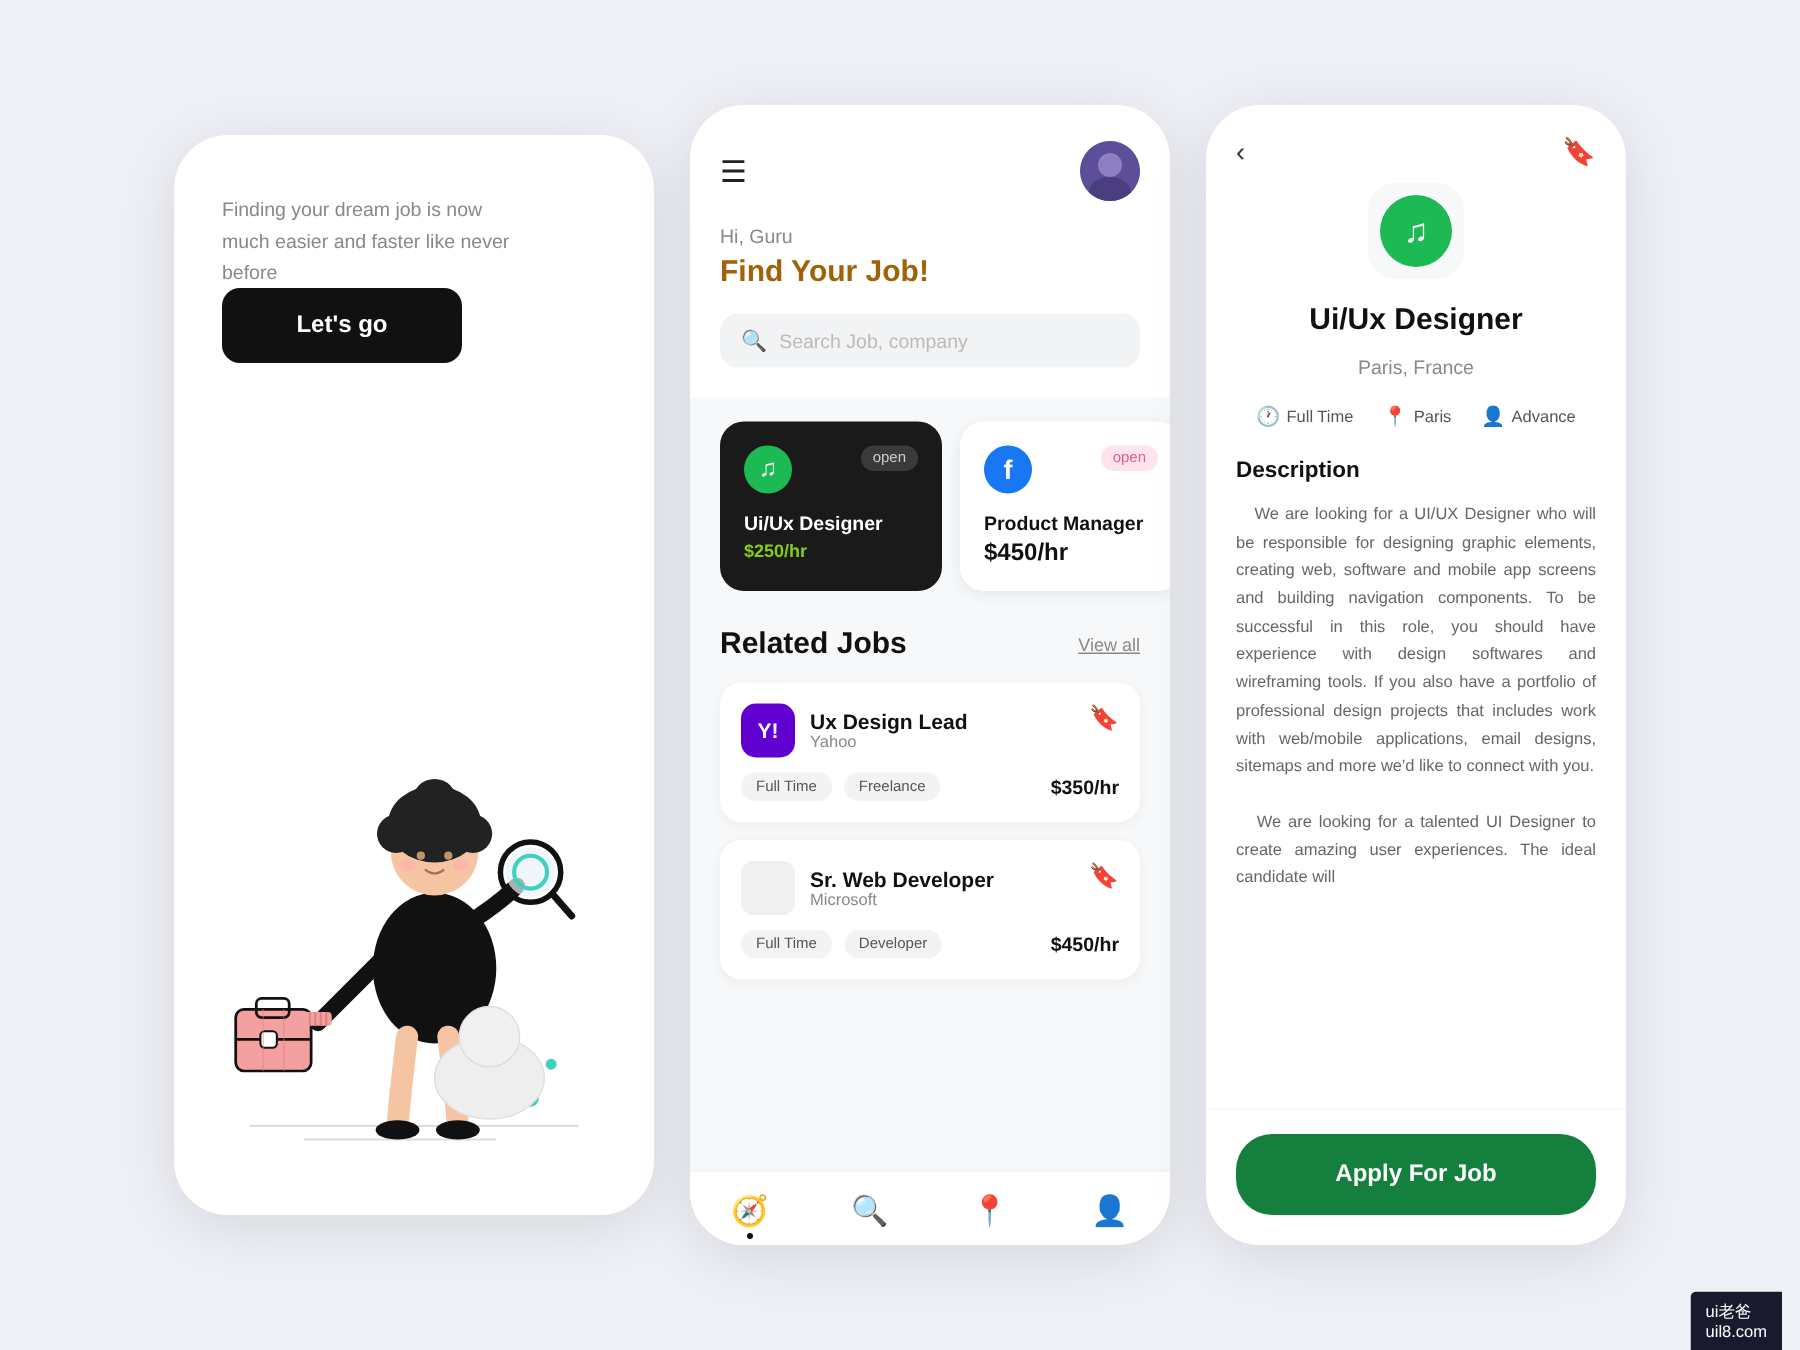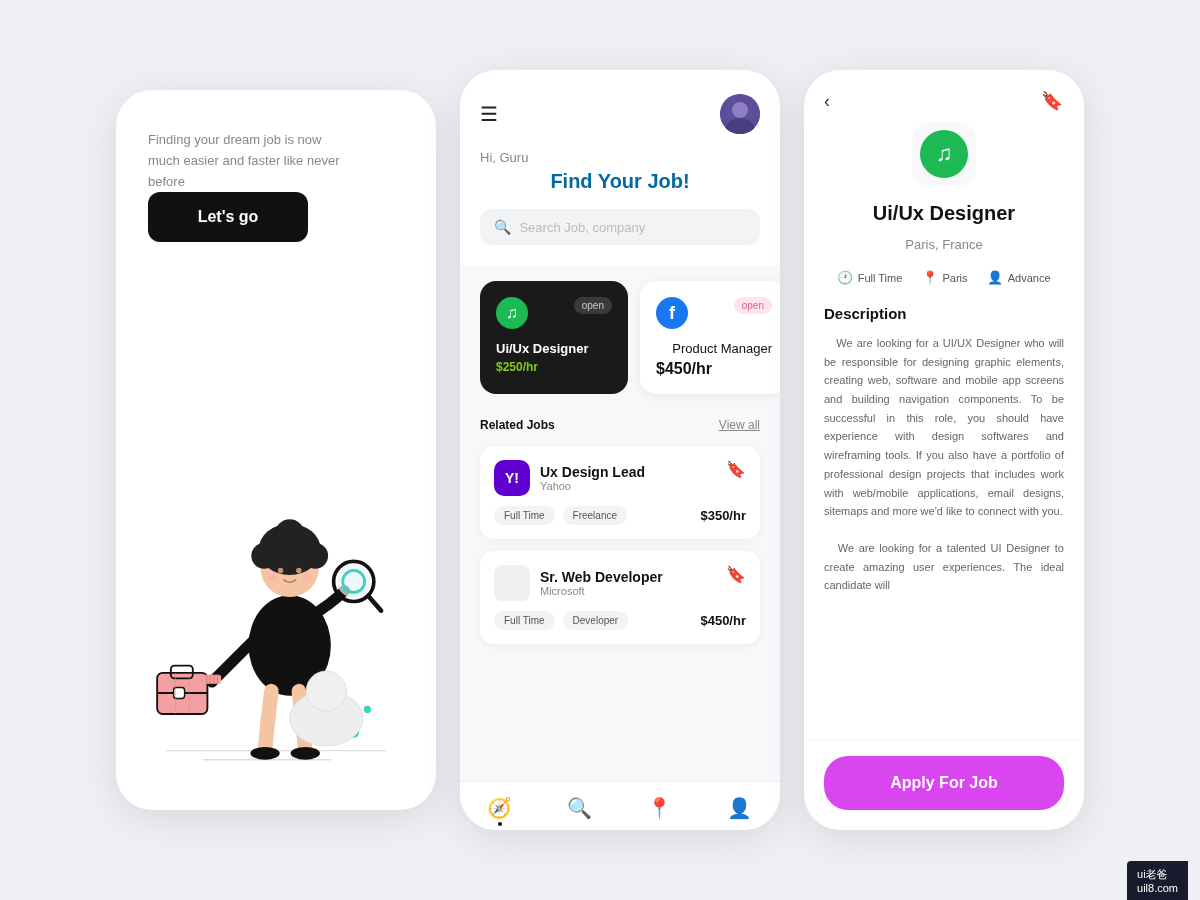--- a/index.html
+++ b/index.html
@@ -110,23 +110,22 @@
       font-size: 18px;
     }
     .greeting-sub {
       font-size: 13px;
       color: #888;
       margin-bottom: 5px;
     }
     .greeting-main {
       font-size: 20px;
       font-weight: 800;
-      color: #0369a1;
+      color: #a16207;
       margin-bottom: 16px;
-      text-align: center;
     }
     .search-bar {
       background: #f2f3f5;
       border-radius: 12px;
       padding: 10px 14px;
       display: flex;
       align-items: center;
       gap: 8px;
       margin-bottom: 4px;
     }
@@ -173,21 +172,21 @@
     }
     .open-badge-pink {
       background: #ffe4ef;
       color: #e05e8a;
       font-size: 10px;
       padding: 3px 8px;
       border-radius: 20px;
     }
     .job-title-dark { font-size: 13px; font-weight: 600; color: #fff; margin-bottom: 4px; }
     .job-rate-dark { font-size: 12px; font-weight: 800; color: #84cc16; }
-    .job-title-light { font-size: 13px; font-weight: 400; color: #111; margin-bottom: 4px; text-align: right; }
+    .job-title-light { font-size: 13px; font-weight: 700; color: #111; margin-bottom: 4px; }
     .job-rate-light { font-size: 16px; font-weight: 800; color: #111; }
 
     
     .spotify-logo {
       width: 32px; height: 32px;
       background: #1DB954;
       border-radius: 50%;
       display: flex; align-items: center; justify-content: center;
       color: #fff; font-size: 16px; font-weight: 900;
     }
@@ -198,21 +197,21 @@
       display: flex; align-items: center; justify-content: center;
       color: #fff; font-size: 18px; font-weight: 900;
     }
 
     .related-header {
       display: flex;
       justify-content: space-between;
       align-items: center;
       margin-bottom: 14px;
     }
-    .related-title { font-size: 12px; font-weight: 700; color: #111; }
+    .related-title { font-size: 20px; font-weight: 700; color: #111; }
     .view-all { font-size: 12px; color: #888; cursor: pointer; text-decoration: underline; }
 
     .related-job-card {
       background: #fff;
       border-radius: 14px;
       padding: 14px;
       margin-bottom: 12px;
       box-shadow: 0 2px 8px rgba(0,0,0,0.05);
     }
     .rjc-top {
@@ -341,21 +340,21 @@
       color: #666;
       line-height: 1.7;
       text-align: justify;
     }
 
     .screen3-footer {
       padding: 16px 20px 20px;
       border-top: 1px solid #f5f5f5;
     }
     .apply-btn {
-      background: #d946ef;
+      background: #15803d;
       color: #fff;
       border: none;
       border-radius: 24px;
       padding: 18px;
       width: 100%;
       font-size: 16px;
       font-weight: 700;
       cursor: pointer;
       text-align: center;
     }

